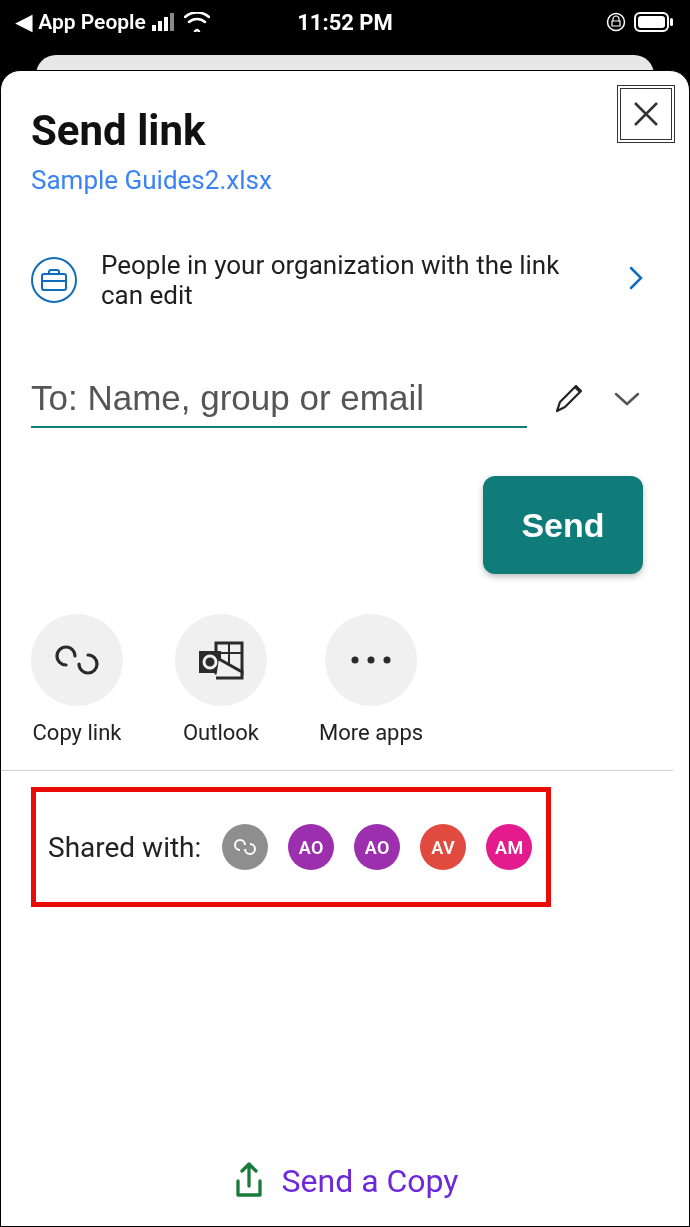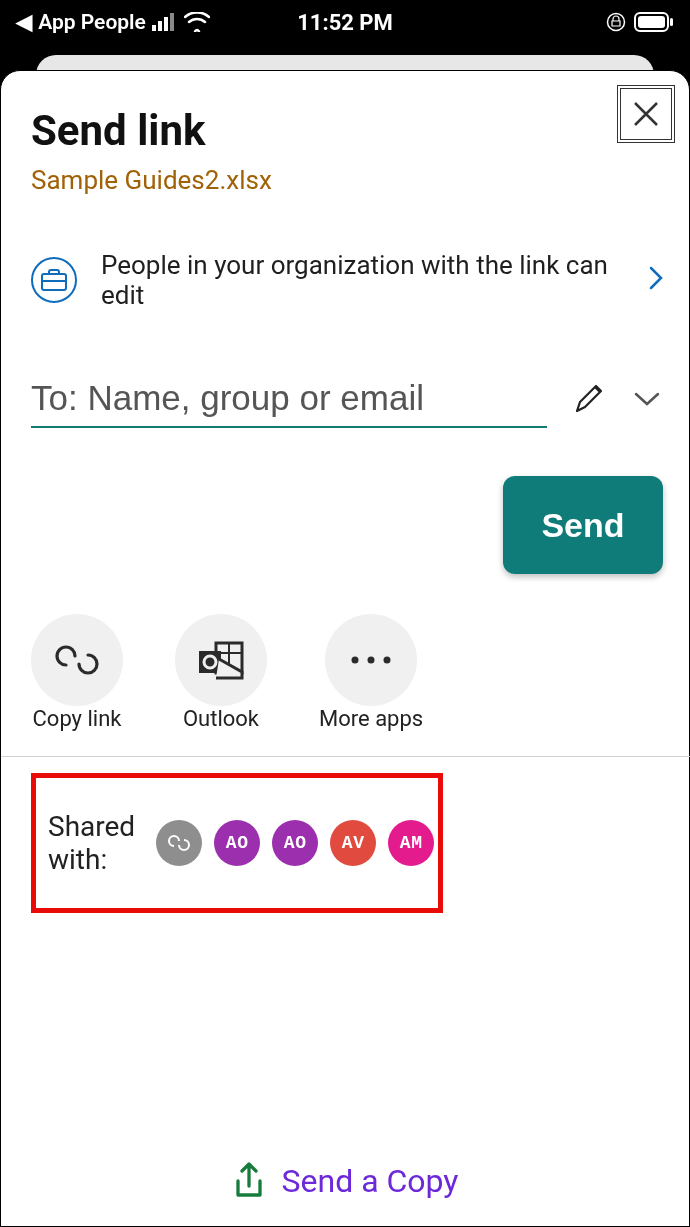--- a/index.html
+++ b/index.html
@@ -29,34 +29,34 @@
   top:55px; left:36px; right:36px; height:40px;
   background:#e7e7e8;
   border-radius:20px 20px 0 0;
 }
 .sheet {
   position: absolute;
   top: 70px; left:0; right:0; bottom:0;
   background: #fff;
   border-radius: 20px 20px 0 0;
   border:1px solid #000;
-  padding: 30px 26px 0 30px;
+  padding: 30px 46px 0 30px;
   display: flex;
   flex-direction: column;
 }
 .closebtn {
   position:absolute; top:14px; right:14px;
   width:58px; height:58px;
   display:flex; align-items:center; justify-content:center;
   border:4px double #333;
   background:#fff;
   cursor:pointer;
 }
 .title { font-size:42px; font-weight:700; color:#111; margin-top:5px;}
-.filename { font-size:26px; color:#a16207; margin-top:10px;}
+.filename { font-size:26px; color:#3b82f6; margin-top:10px;}
 .permrow {
   display:flex; align-items:center; gap:24px;
   margin-top:55px;
   cursor:pointer;
 }
 .permicon {
   width:46px; height:46px; border:2px solid #0f6cbd; border-radius:50%;
   display:flex; align-items:center; justify-content:center; color:#0f6cbd;
   flex-shrink:0;
 }
@@ -86,38 +86,38 @@
   background:#107c79;
   color:#fff; font-size:34px; font-weight:600;
   border:none; border-radius:12px;
   box-shadow:0 3px 6px rgba(0,0,0,.25);
   cursor:pointer;
 }
 .actions {
   display:flex; gap:52px;
   margin-top:40px;
 }
-.action { display:flex; flex-direction:column; align-items:center; cursor:pointer;}
+.action { display:flex; flex-direction:column; align-items:center; gap:14px; cursor:pointer;}
 .actioncircle {
   width:92px; height:92px; border-radius:50%;
   background:#f0f0f0;
   display:flex; align-items:center; justify-content:center;
   color:#2b2b2b;
 }
 .actionlabel { font-size:22px; color:#222;}
 .hr {
   height:1px; background:#d0d0d0;
   margin:25px -30px 0 -30px;
 }
 .sharedbox {
   border:5px solid #e80b07;
   margin-top:16px;
   padding:32px 12px;
   display:flex; align-items:center; gap:16px;
-  width:412px;
+  width:520px;
 }
 .sharedlabel { font-size:28px; color:#222; margin-right:5px;}
 .avatar {
   width:46px; height:46px; border-radius:50%;
   display:flex; align-items:center; justify-content:center;
   color:#fff; font-size:18px; font-weight:600; letter-spacing:.5px;
   cursor:pointer;
 }
 .sendcopy {
   position:absolute; bottom:25px; left:0; right:0;
@@ -231,21 +231,21 @@
           </svg>
       </div>
       <div class="actionlabel">More apps</div>
     </div>
   </div>
 
   <div class="hr"></div>
 
   <div class="sharedbox">
     <span class="sharedlabel">Shared with:</span>
-    <div id="avatars" style="display:flex; gap:12px;font-family:Liberation Mono, monospace;">
+    <div id="avatars" style="display:flex; gap:20px;">
         <div class="avatar" style="background: rgb(142, 142, 142);">
           <svg width="24" height="16" viewBox="0 0 24 16">
             <path d="M7 11 a5 5 0 1 1 5 -5 M17 5 a5 5 0 1 1 -5 5" stroke="#fff" stroke-width="2" fill="none"></path>
           </svg>
         </div>
         <div class="avatar" style="background: rgb(155, 47, 174);">AO</div>
         <div class="avatar" style="background: rgb(155, 47, 174);">AO</div>
         <div class="avatar" style="background: rgb(225, 74, 63);">AV</div>
         <div class="avatar" style="background: rgb(227, 27, 141);">AM</div>
       </div>

